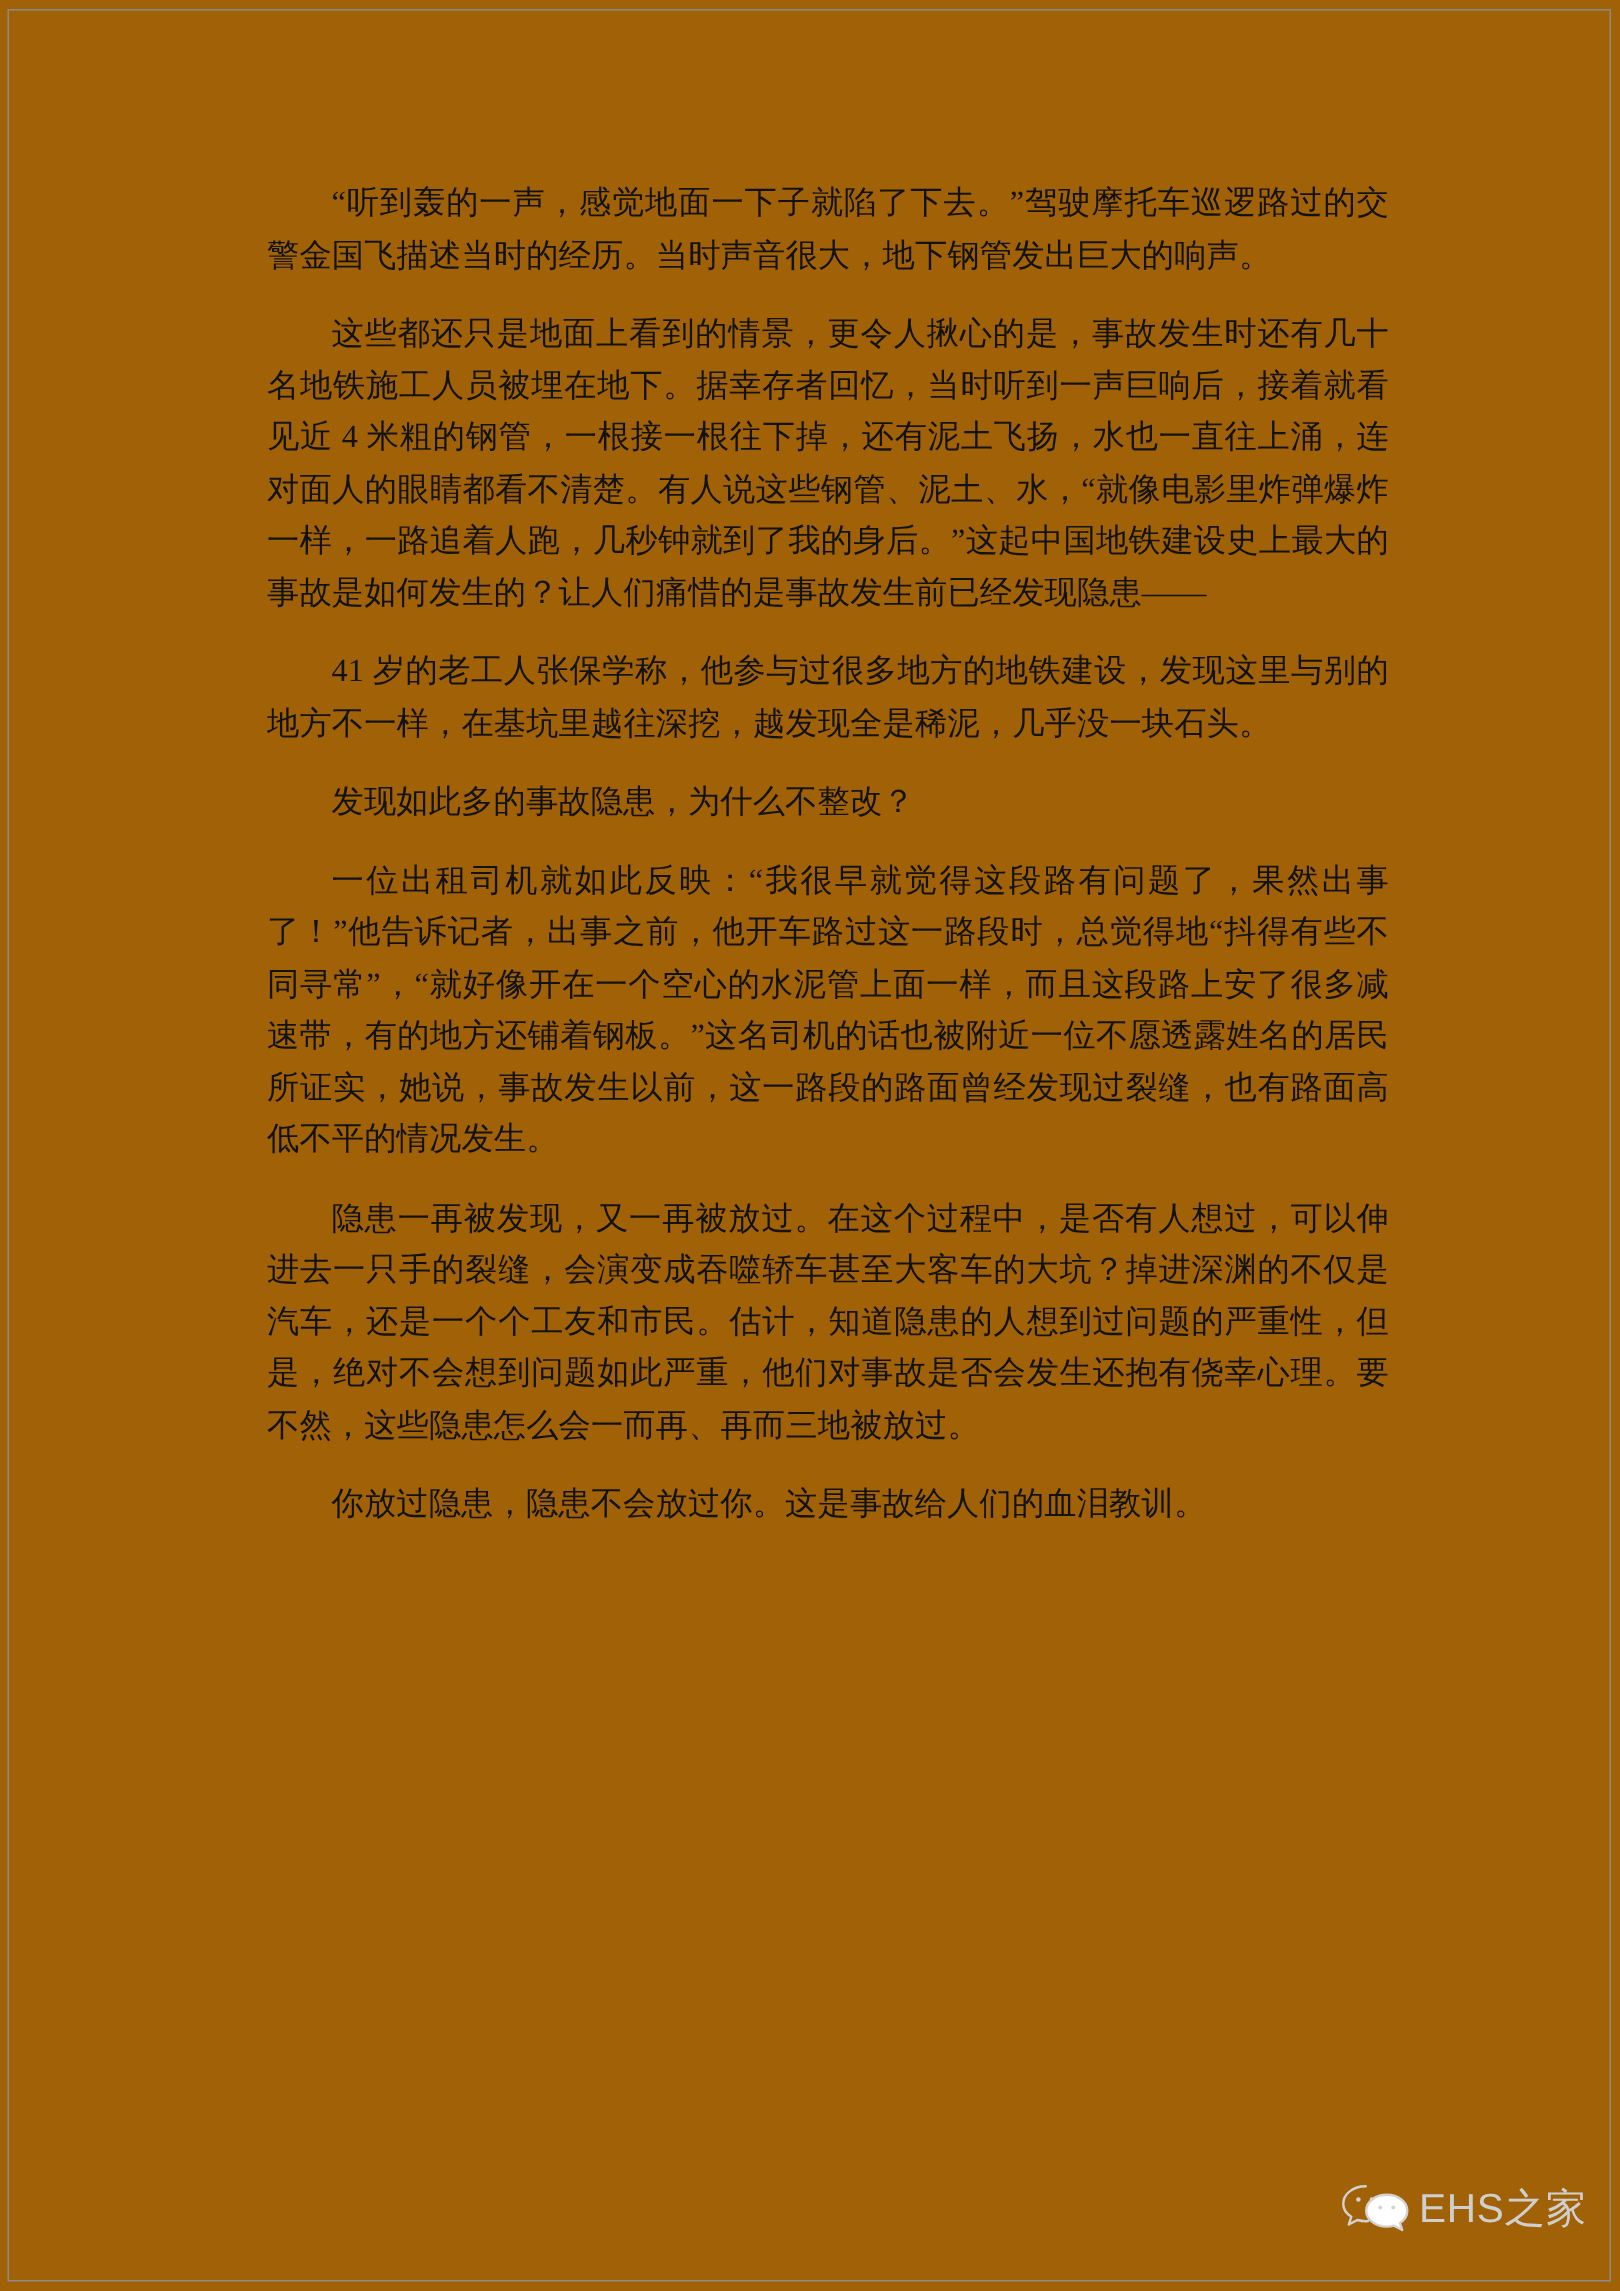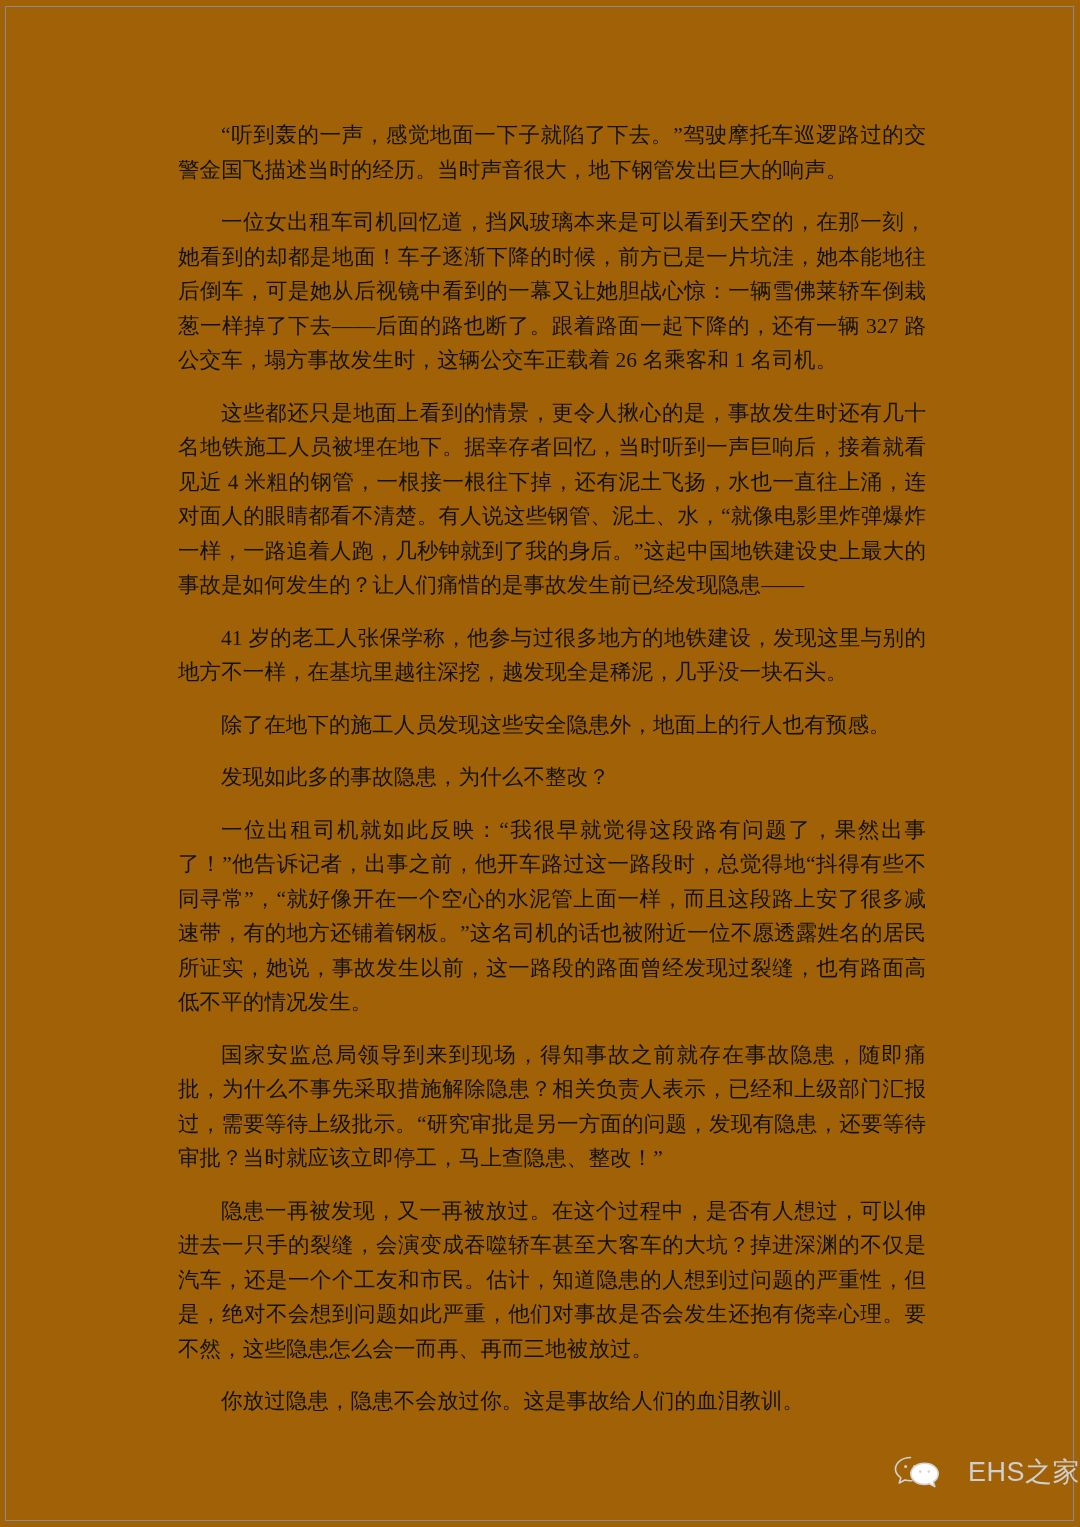--- a/index.html
+++ b/index.html
@@ -51,21 +51,21 @@
     margin-bottom: 0;
   }
 
   
   .brand {
     position: absolute;
     left: 893px;
     top: 1452px;
     display: flex;
     align-items: center;
-    gap: 23px;
+    gap: 1px;
     opacity: 1;
   }
   .brand-icon {
     width: 52px;
     height: 40px;
     display: block;
   }
   .brand-text {
     font-size: 27px;
     line-height: 30px;
@@ -77,27 +77,24 @@
 </style>
 </head>
 <body>
 
 <div id="page">
 
   <div class="page-border"></div>
 
   <div class="article-body">
     <p class="para">“听到轰的一声，感觉地面一下子就陷了下去。”驾驶摩托车巡逻路过的交警金国飞描述当时的经历。当时声音很大，地下钢管发出巨大的响声。</p>
-    <p class="para">一位女出租车司机回忆道，挡风玻璃本来是可以看到天空的，在那一刻，她看到的却都是地面！车子逐渐下降的时候，前方已是一片坑洼，她本能地往后倒车，可是她从后视镜中看到的一幕又让她胆战心惊：一辆雪佛莱轿车倒栽葱一样掉了下去——后面的路也断了。跟着路面一起下降的，还有一辆 327 路公交车，塌方事故发生时，这辆公交车正载着 26 名乘客和 1 名司机。</p>
     <p class="para">这些都还只是地面上看到的情景，更令人揪心的是，事故发生时还有几十名地铁施工人员被埋在地下。据幸存者回忆，当时听到一声巨响后，接着就看见近 4 米粗的钢管，一根接一根往下掉，还有泥土飞扬，水也一直往上涌，连对面人的眼睛都看不清楚。有人说这些钢管、泥土、水，“就像电影里炸弹爆炸一样，一路追着人跑，几秒钟就到了我的身后。”这起中国地铁建设史上最大的事故是如何发生的？让人们痛惜的是事故发生前已经发现隐患——</p>
     <p class="para">41 岁的老工人张保学称，他参与过很多地方的地铁建设，发现这里与别的地方不一样，在基坑里越往深挖，越发现全是稀泥，几乎没一块石头。</p>
-    <p class="para">除了在地下的施工人员发现这些安全隐患外，地面上的行人也有预感。</p>
     <p class="para">发现如此多的事故隐患，为什么不整改？</p>
     <p class="para">一位出租司机就如此反映：“我很早就觉得这段路有问题了，果然出事了！”他告诉记者，出事之前，他开车路过这一路段时，总觉得地“抖得有些不同寻常”，“就好像开在一个空心的水泥管上面一样，而且这段路上安了很多减速带，有的地方还铺着钢板。”这名司机的话也被附近一位不愿透露姓名的居民所证实，她说，事故发生以前，这一路段的路面曾经发现过裂缝，也有路面高低不平的情况发生。</p>
-    <p class="para">国家安监总局领导到来到现场，得知事故之前就存在事故隐患，随即痛批，为什么不事先采取措施解除隐患？相关负责人表示，已经和上级部门汇报过，需要等待上级批示。“研究审批是另一方面的问题，发现有隐患，还要等待审批？当时就应该立即停工，马上查隐患、整改！”</p>
     <p class="para">隐患一再被发现，又一再被放过。在这个过程中，是否有人想过，可以伸进去一只手的裂缝，会演变成吞噬轿车甚至大客车的大坑？掉进深渊的不仅是汽车，还是一个个工友和市民。估计，知道隐患的人想到过问题的严重性，但是，绝对不会想到问题如此严重，他们对事故是否会发生还抱有侥幸心理。要不然，这些隐患怎么会一而再、再而三地被放过。</p>
     <p class="para">你放过隐患，隐患不会放过你。这是事故给人们的血泪教训。</p>
   </div>
 
   <div class="brand">
     <span>
       <svg class="brand-icon" viewBox="0 0 52 40" xmlns="http://www.w3.org/2000/svg">
 
         <path d="M17.5 5.5 C9.0 5.5 2.5 10.8 2.5 17.1 C2.5 20.6 4.6 23.7 7.9 25.8 L6.2 31.0 L11.9 28.0 C13.6 28.5 15.5 28.8 17.5 28.8 C18.0 28.8 18.5 28.8 19.0 28.7" fill="none" stroke="#d2d2d2" stroke-width="1.6" stroke-linecap="round" stroke-linejoin="round"></path>
 

